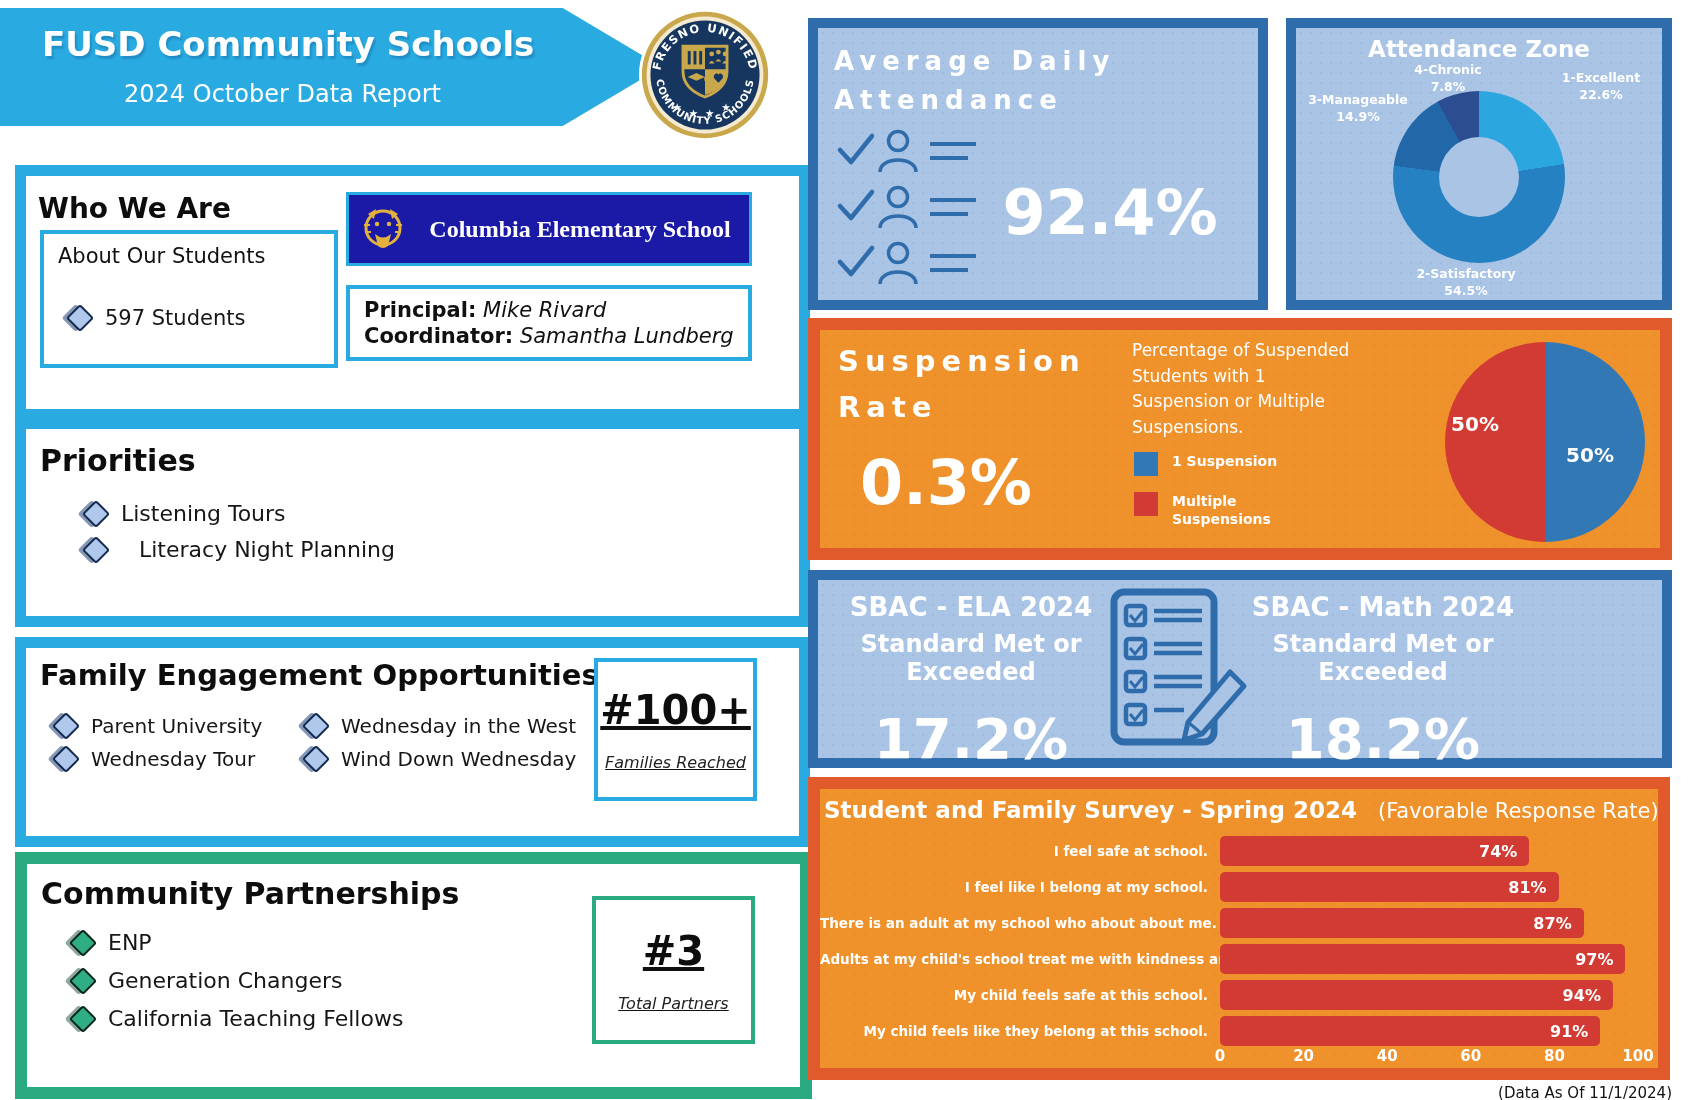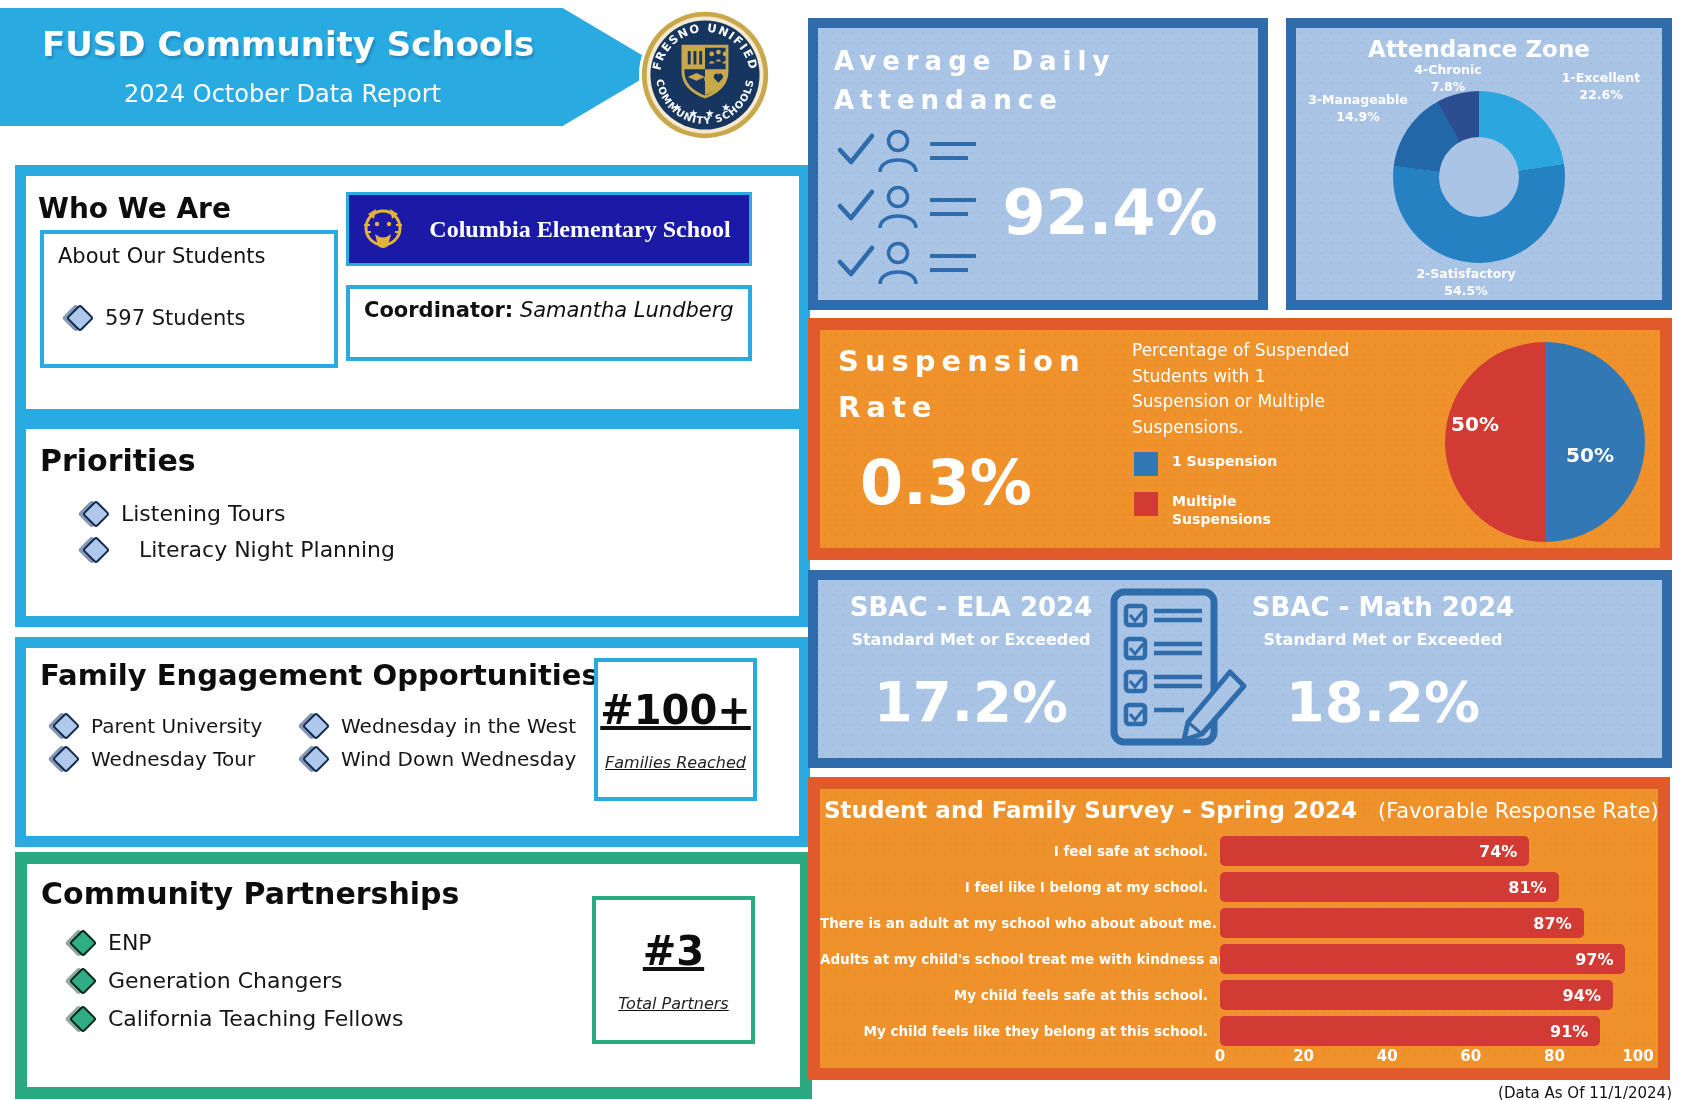--- a/index.html
+++ b/index.html
@@ -104,21 +104,21 @@
   .lglab{color:#fff;font-weight:bold;font-size:14px;line-height:1.3;width:130px;}
   #susp-pie{position:absolute;left:625px;top:12px;width:200px;height:200px;border-radius:50%;}
   .pielbl{position:absolute;color:#fff;font-weight:bold;font-size:20px;width:60px;text-align:center;}
   #pie-left-lbl{left:625px;top:82px;}
   #pie-right-lbl{left:740px;top:113px;}
 
   #sbac-panel{left:808px;top:570px;width:844px;height:178px;}
   .sbblock{position:absolute;width:290px;text-align:center;color:#fff;}
   #sb-ela{left:8px;top:12px;} #sb-math{left:420px;top:12px;}
   .sbtitle{font-size:26px;font-weight:bold;}
-  .sbsub{font-size:16px;font-weight:bold;margin-top:8px;}
+  .sbsub{font-size:24px;font-weight:bold;margin-top:8px;}
   .sbval{font-size:56px;font-weight:bold;margin-top:20px;}
   #sbac-icon{position:absolute;left:280px;top:6px;}
 
   #survey-panel{left:808px;top:777px;width:838px;height:279px;}
   #survey-title{position:absolute;left:4px;top:8px;width:830px;color:#fff;white-space:nowrap;}
   #survey-title .main{font-size:23px;font-weight:bold;}
   #survey-title .suffix{font-size:21px;font-weight:normal;margin-left:16px;}
   .srow-label{position:absolute;left:0;width:388px;text-align:right;color:#fff;font-weight:bold;
     font-size:13.5px;line-height:30px;white-space:nowrap;}
   .strack{position:absolute;left:400px;width:418px;height:30px;}
@@ -190,20 +190,24 @@
         <polygon points="43,13 35,8 37,18" fill="#E3B23C"></polygon>
         <circle cx="22" cy="23" r="2.2" fill="#E3B23C"></circle>
         <circle cx="34" cy="23" r="2.2" fill="#E3B23C"></circle>
         <path d="M20 33 Q28 40 36 33 L33 45 Q28 49 23 45 Z" fill="#E3B23C"></path>
         <path d="M9 24 h6 M41 24 h6 M11 31 h5 M40 31 h5" stroke="#E3B23C" stroke-width="2"></path>
       </svg>
       <span class="bname">Columbia Elementary School</span>
     </div>
     <div id="info-box" class="innerbox bblue">
       <div class="inforow">
+        <b>Principal:</b>
+        <i>Mike Rivard</i>
+      </div>
+      <div class="inforow">
         <b>Coordinator:</b>
         <i>Samantha Lundberg</i>
       </div>
     </div>
   </div>
 
   <div id="pri-panel" class="panel bblue">
     <div id="pri-title" class="ptitle">Priorities</div>
     <div id="pri-b0" class="bullet pri-b">
       <span class="diamond dblue"></span>

